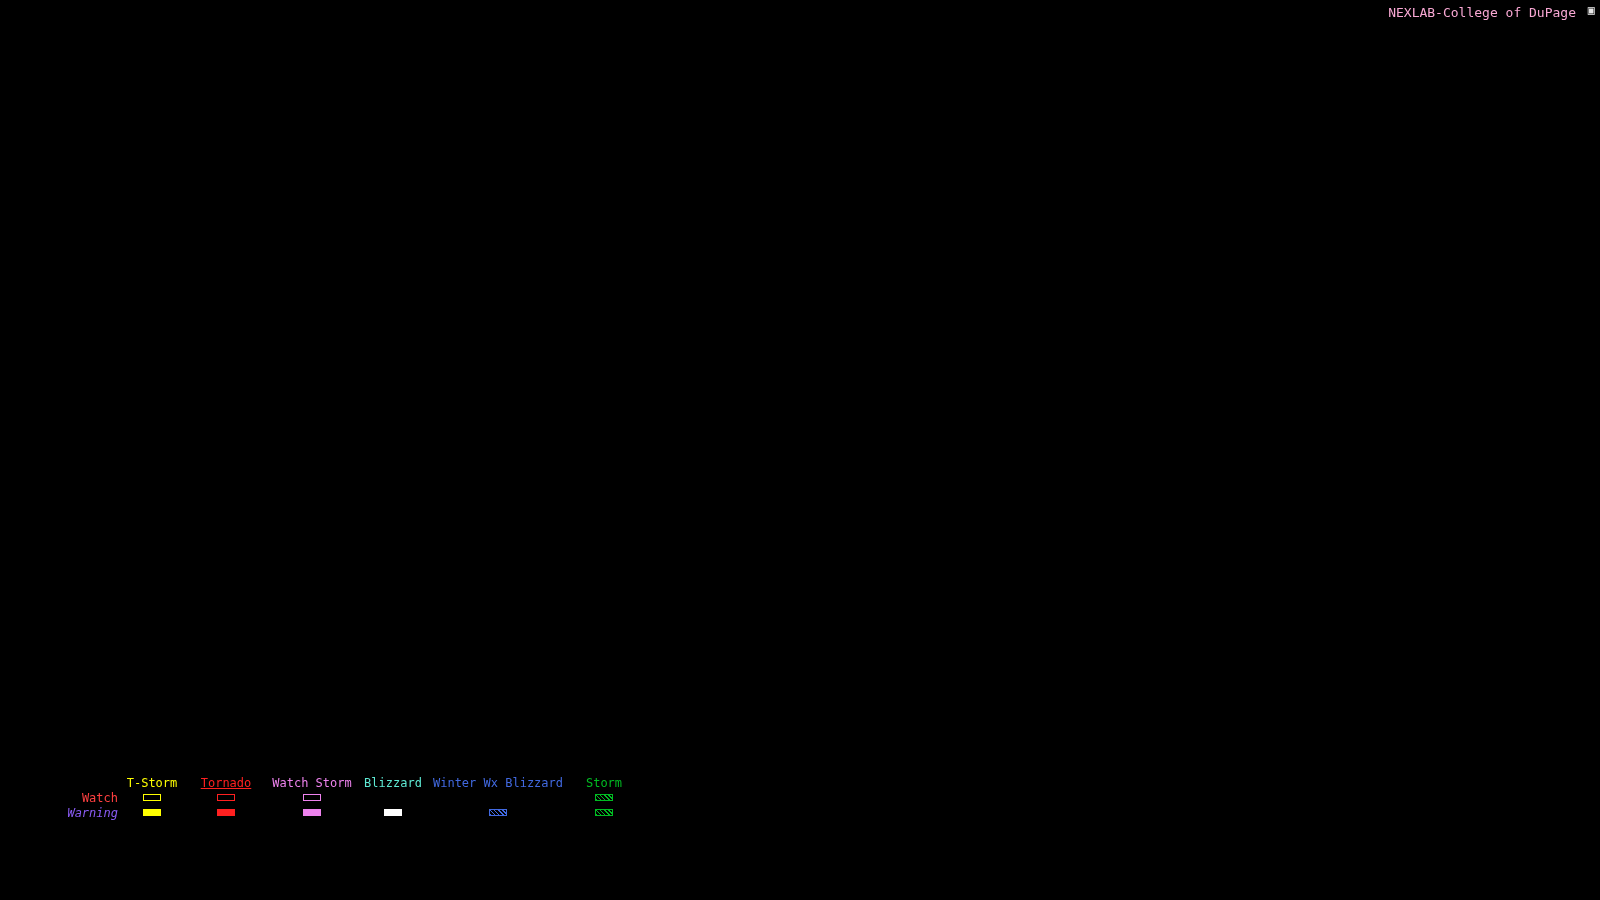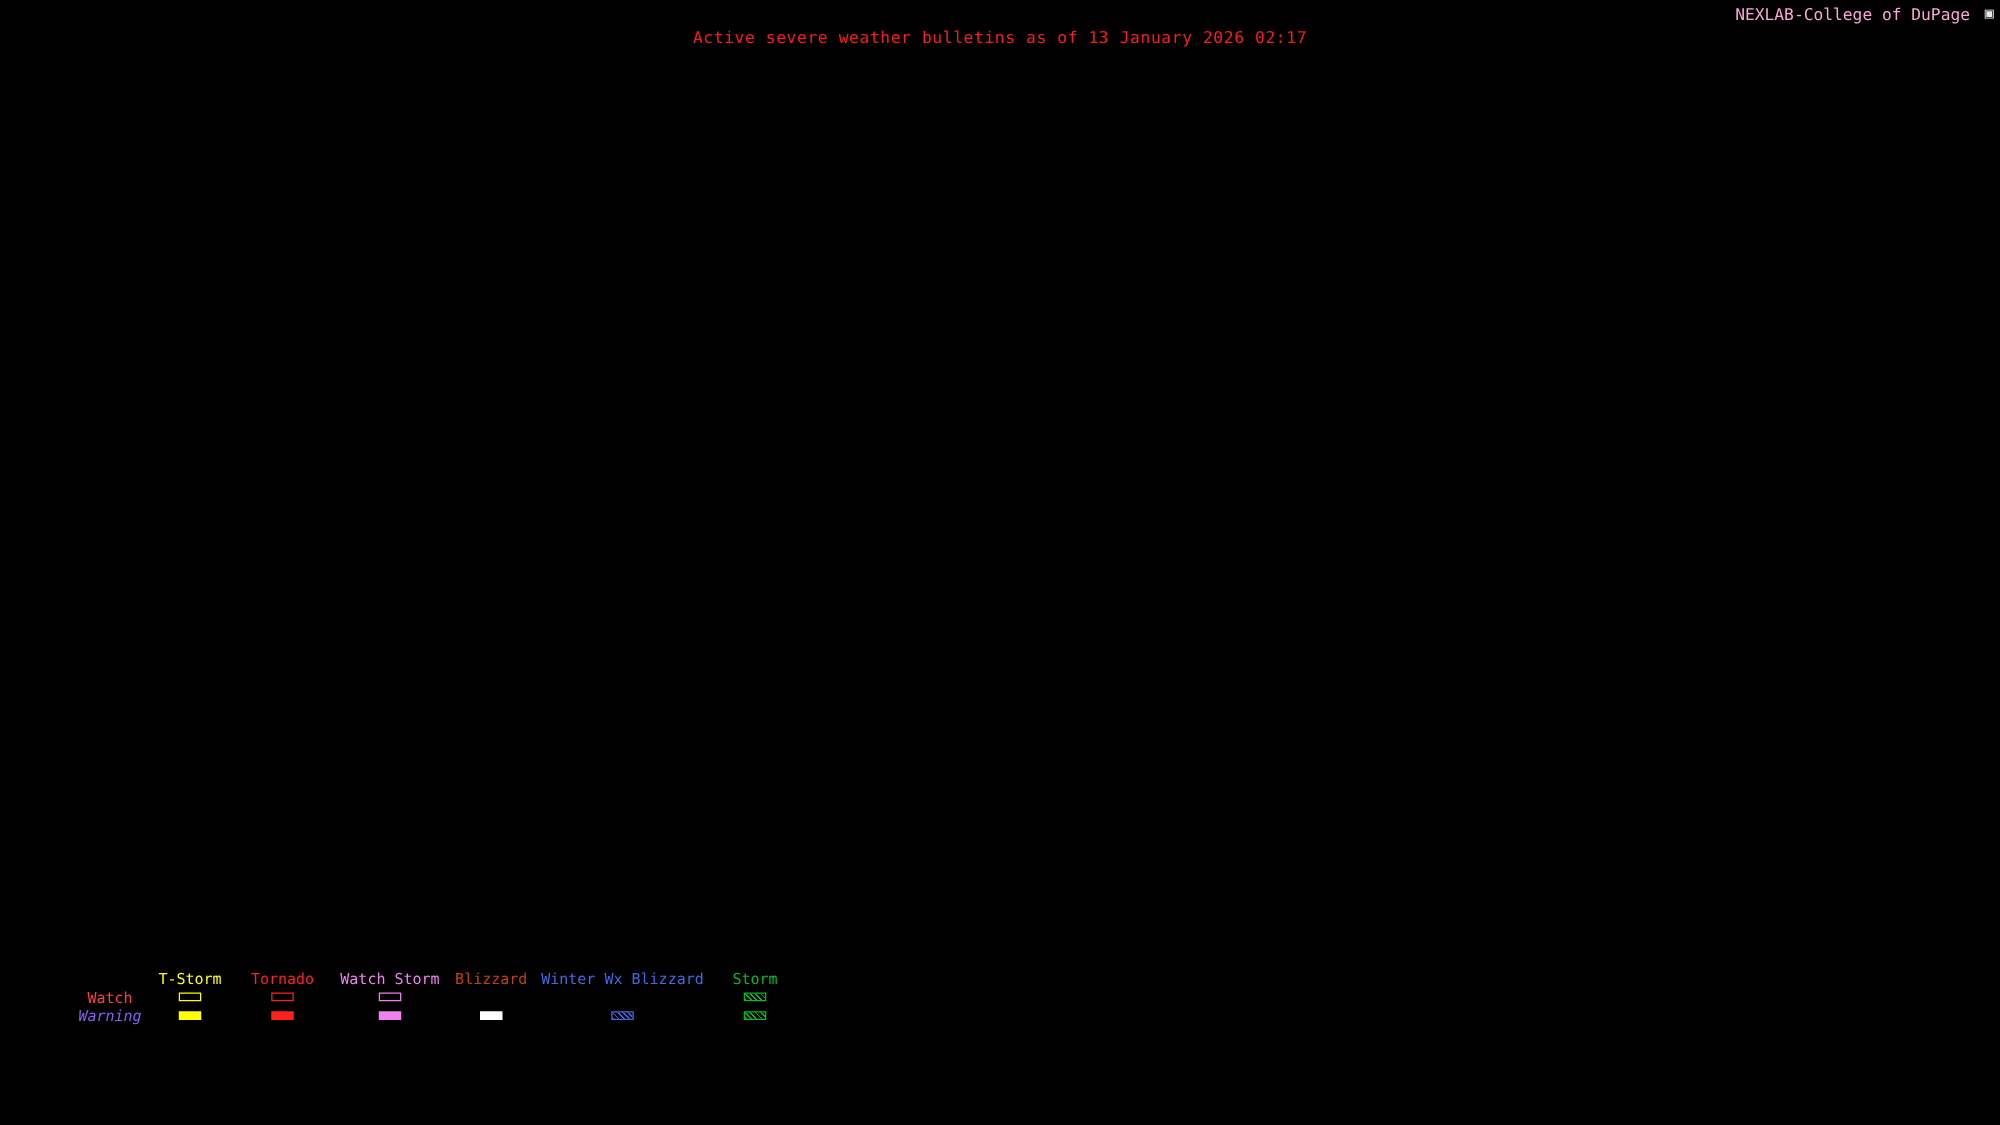--- a/index.html
+++ b/index.html
@@ -41,52 +41,51 @@
     grid-auto-rows:15px;
     align-items:center;
     font-size:12px;
     line-height:14px;
   }
   .legend .hdr{
     text-align:center;
     white-space:pre;
   }
   .legend .rowlbl{
-    text-align:center;
+    text-align:right;
     padding-left:8px;
     white-space:pre;
   }
   .legend .cell{
     display:flex;align-items:center;justify-content:center;
   }
   .swatch{
     width:18px;height:7px;
     box-sizing:border-box;
   }
 </style>
 </head>
 <body>
 
 <div id="stage">
 
   <div class="map-canvas" style="background: rgb(0, 0, 0);"></div>
 
-  <div class="title" style="color: rgb(255, 26, 26);">Active severe weather bulletins as of 13 January 2026 02:17</div>
 
   <div class="brand" style="color: #f9a8d4;">NEXLAB-College of DuPage</div>
 
   <div class="corner-icon">▣</div>
 
   <div class="legend">
 
     <div class="hdr"></div>
     <div class="hdr" style="color: rgb(255, 255, 0);">T-Storm</div>
-    <div class="hdr" style="color: rgb(255, 32, 32);">Tornado</div>
+    <div class="hdr" style="color: rgb(255, 32, 32); text-decoration: underline;">Tornado</div>
     <div class="hdr" style="color: rgb(238, 130, 238);">Watch Storm</div>
-    <div class="hdr" style="color: #c2410c;">Blizzard</div>
+    <div class="hdr" style="color: #5eead4;">Blizzard</div>
     <div class="hdr" style="color: rgb(65, 105, 225);">Winter Wx Blizzard</div>
     <div class="hdr" style="color: rgb(0, 187, 34);">Storm</div>
 
     <div class="rowlbl" style="color: rgb(255, 64, 64);">Watch</div>
     <div class="cell">
         <span class="swatch" style="border: 1px solid rgb(255, 255, 0);"></span>
       </div>
     <div class="cell">
         <span class="swatch" style="border: 1px solid rgb(255, 32, 32);"></span>
       </div>

